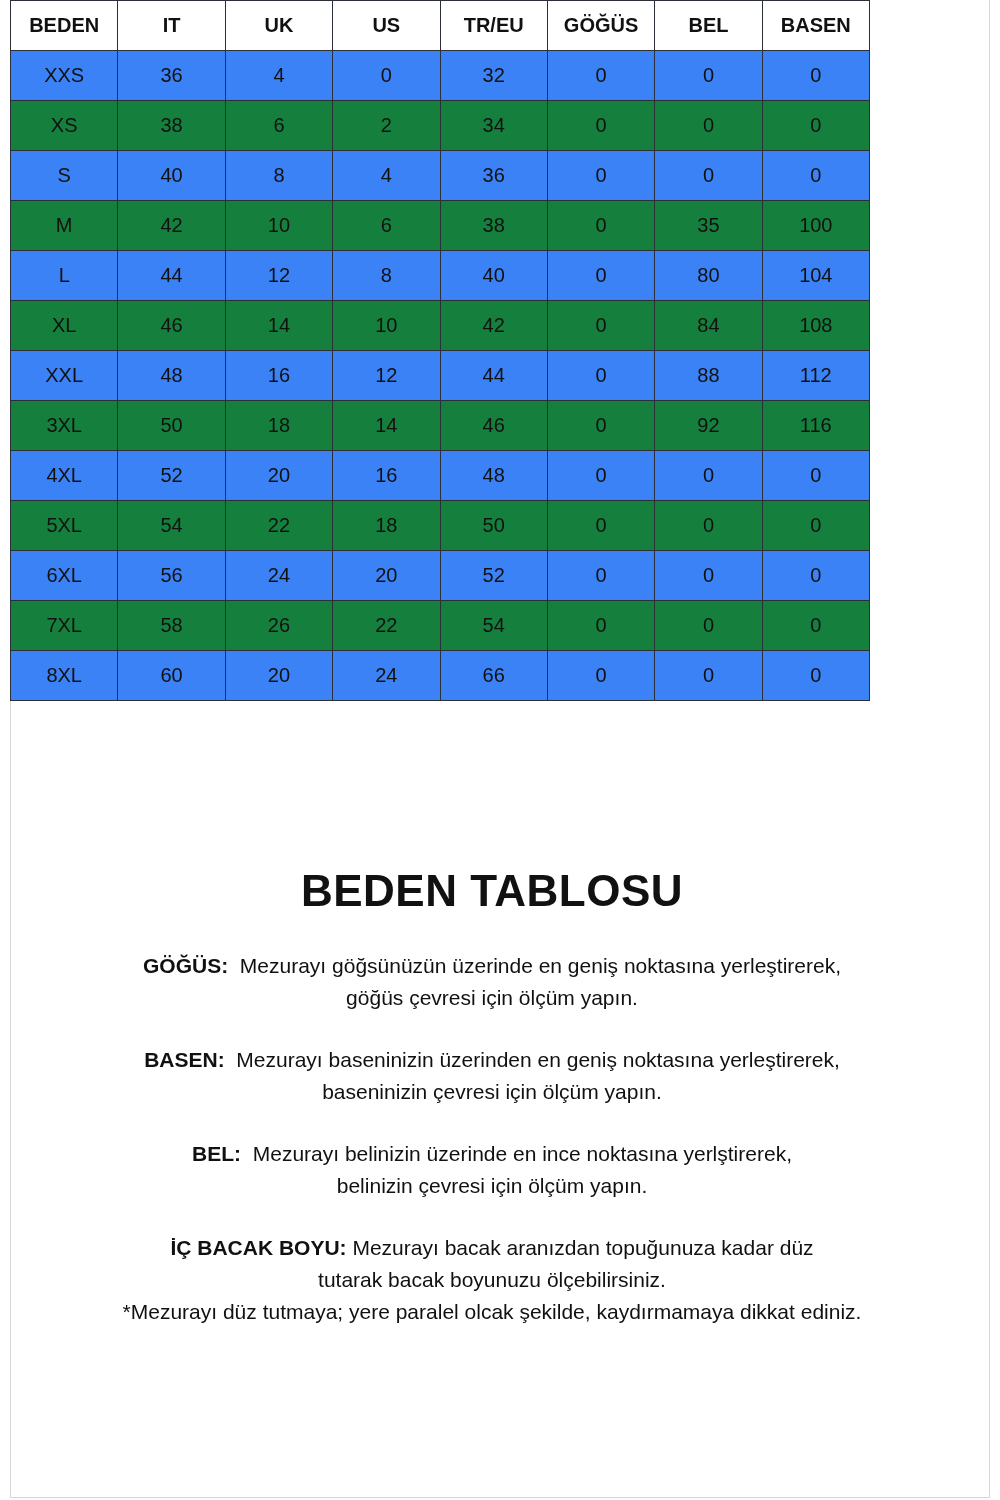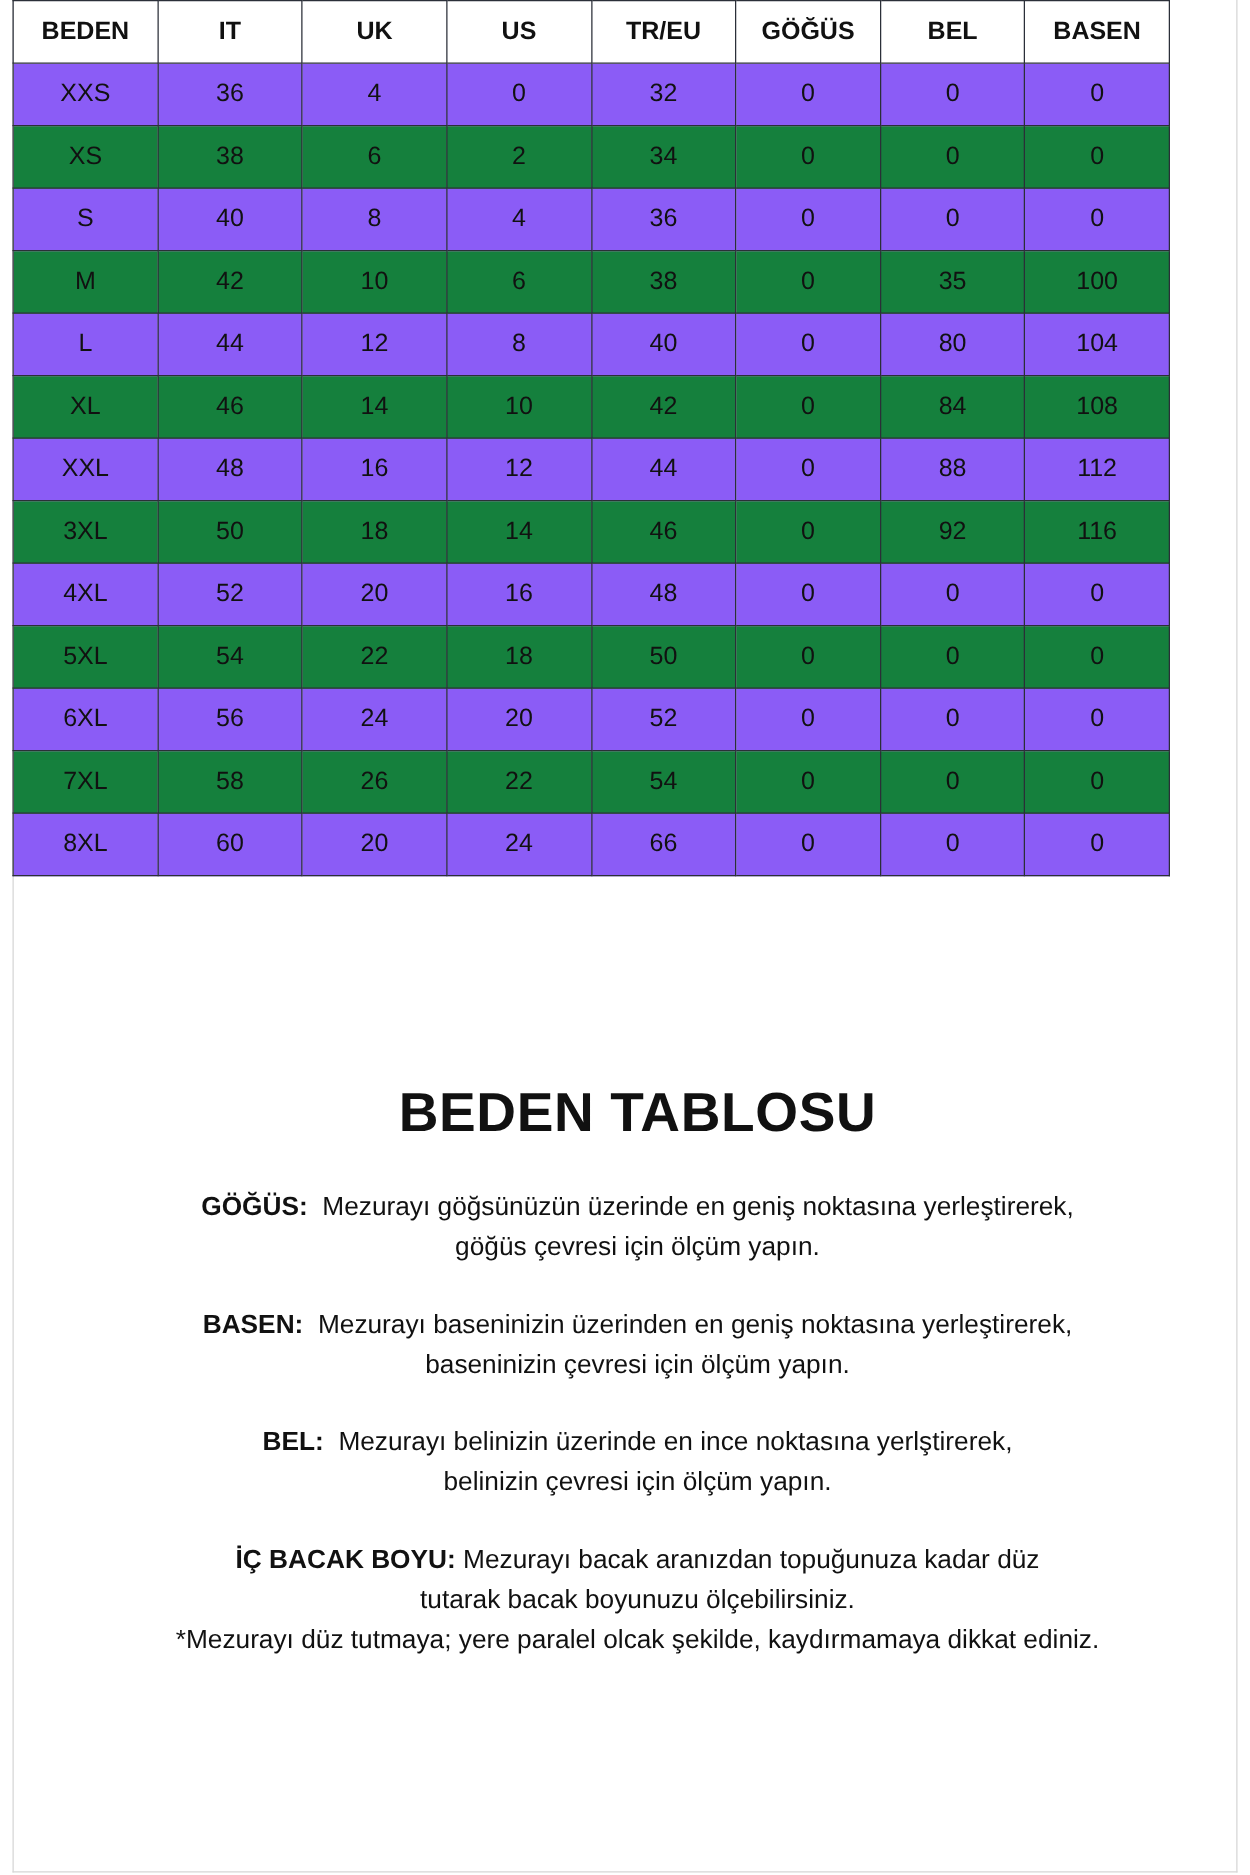--- a/index.html
+++ b/index.html
@@ -1,25 +1,25 @@
 <!DOCTYPE html>
 <html><head>
 <meta charset="utf-8">
 <style>
   html, body { margin: 0; padding: 0; background: #ffffff; }
   body { width: 1000px; height: 1500px; position: relative; overflow: hidden;
          font-family: "Liberation Sans", "DejaVu Sans", sans-serif; color: #111; }
   .frame { position: absolute; left: 10px; top: 0; width: 978px; height: 1497px;
            border-left: 1px solid #d6d6d6; border-right: 1px solid #d6d6d6; border-bottom: 1px solid #d6d6d6; }
-  table.size { position: absolute; left: 10px; top: 0; width: 926px; border-collapse: collapse; table-layout: fixed; }
+  table.size { position: absolute; left: 10px; top: 0; width: 860px; border-collapse: collapse; table-layout: fixed; }
   table.size th, table.size td { border: 1px solid #2b2f38; text-align: center; height: 49px; padding: 0; font-size: 20px; }
   table.size th { background: #ffffff; font-weight: bold; font-size: 20px; }
-  table.size tr.odd td { background: #8b5cf6; margin-top: 48px; }
+  table.size tr.odd td { background: #3b82f6; margin-top: 48px; }
   table.size tr.even td { background: #15803d; }
-  .info { position: absolute; left: 20px; top: 860px; width: 980px; text-align: center; }
+  .info { position: absolute; left: 2px; top: 860px; width: 980px; text-align: center; }
   .title { font-size: 44px; font-weight: bold; margin: 6px 0 34px 0; letter-spacing: 0.5px; }
   .para { font-size: 21px; line-height: 32px; margin: 0 0 30px 0; }
   .para b { font-weight: bold; }
   .para.tight { margin-bottom: 12px; }
 </style>
 </head>
 <body>
 
 <div class="frame"></div>
 

